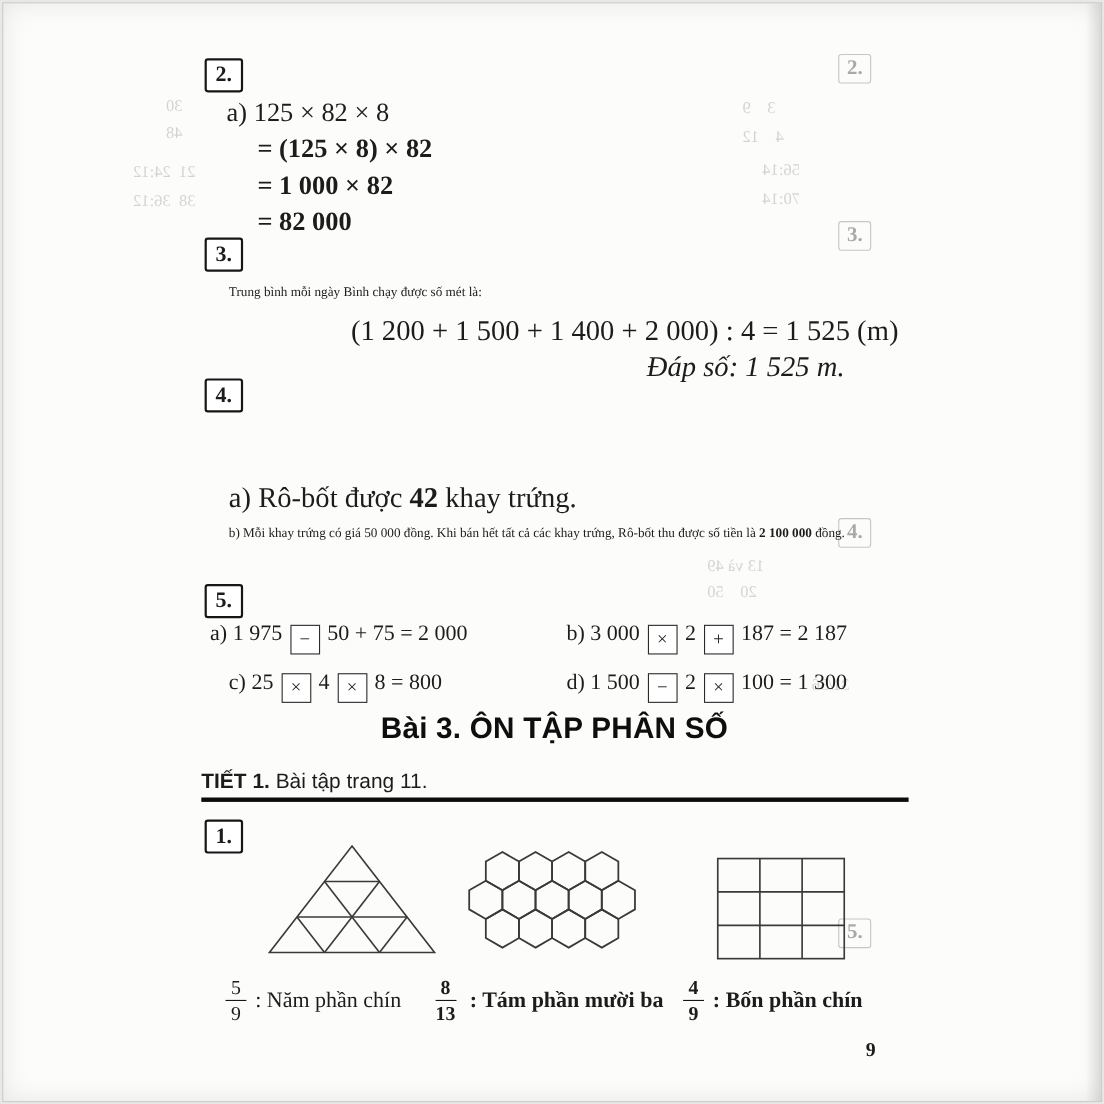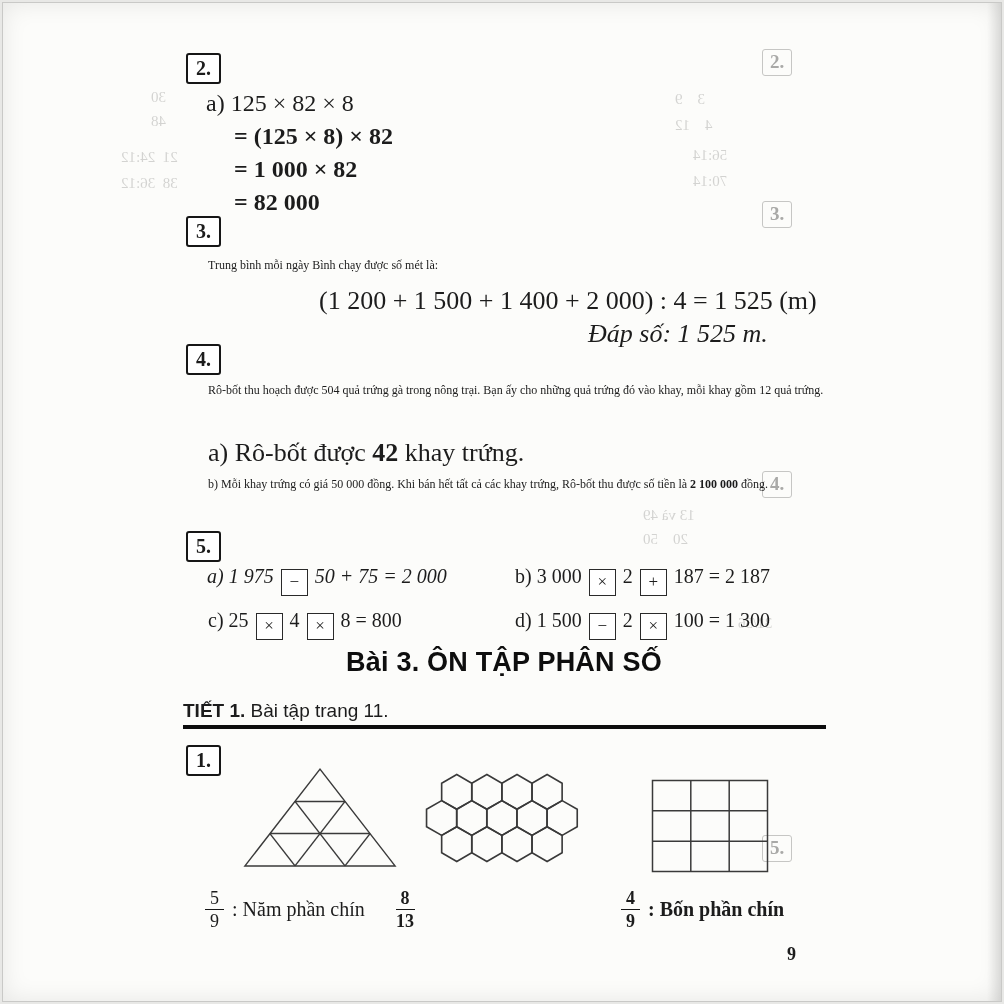--- a/index.html
+++ b/index.html
@@ -98,30 +98,29 @@
     <div class="eline bd ind">= 1 000 × 82</div>
     <div class="eline bd ind">= 82 000</div>
   </div>
 
   <div class="numbox" style="left:183px; top:213px;">3.</div>
   <div class="para indent" style="left:180px; top:247px; width:643px;">Trung bình mỗi ngày Bình chạy được số mét là:</div>
   <div class="line" style="left:316px; top:283px;">(1 200 + 1 500 + 1 400 + 2 000) : 4 = 1 525 (m)</div>
   <div class="line italic" style="left:585px; top:316px;text-align:right;">Đáp số: 1 525 m.</div>
 
   <div class="numbox" style="left:183px; top:341px;">4.</div>
-  <div class="para indent" style="left:180px; top:372px; width:643px;">Rô-bốt thu hoạch được 504 quả trứng gà trong nông trại. Bạn ấy cho những quả trứng đó vào khay, mỗi khay gồm 12 quả trứng.</div>
   <div class="line" style="left:205px; top:435px;">
     <span>a) Rô-bốt được </span><span class="bd">42</span><span> khay trứng.</span>
   </div>
   <div class="para indent" style="left:180px; top:466px; width:643px;">
     <span>b) Mỗi khay trứng có giá 50 000 đồng. Khi bán hết tất cả các khay trứng, Rô-bốt thu được số tiền là </span><span class="bd">2 100 000</span><span> đồng.</span>
   </div>
 
   <div class="numbox" style="left:183px; top:528px;">5.</div>
-  <div class="eq" style="left:204px; top:562px;font-style:italic;">
+  <div class="eq" style="left:188px; top:562px;">
     <span>a) 1 975</span><span class="opbox">−</span><span>50 + 75 = 2 000</span>
   </div>
   <div class="eq" style="left:512px; top:562px;">
     <span>b) 3 000</span><span class="opbox">×</span><span>2</span><span class="opbox">+</span><span>187 = 2 187</span>
   </div>
   <div class="eq" style="left:205px; top:606px;">
     <span>c) 25</span><span class="opbox">×</span><span>4</span><span class="opbox">×</span><span>8 = 800</span>
   </div>
   <div class="eq" style="left:512px; top:606px;">
     <span>d) 1 500</span><span class="opbox">−</span><span>2</span><span class="opbox">×</span><span>100 = 1 300</span>
@@ -174,20 +173,21 @@
       <span class="fnum">5</span>
       <span class="fden">9</span>
     </span>
     <span>: Năm phần chín</span>
   </div>
   <div class="caption bd" style="left:388px; top:884px;">
     <span class="frac">
       <span class="fnum">8</span>
       <span class="fden">13</span>
     </span>
+    <span>: Tám phần mười ba</span>
   </div>
   <div class="caption bd" style="left:618px; top:884px;">
     <span class="frac">
       <span class="fnum">4</span>
       <span class="fden">9</span>
     </span>
     <span>: Bốn phần chín</span>
   </div>
 
   <div class="pageno">9</div>

